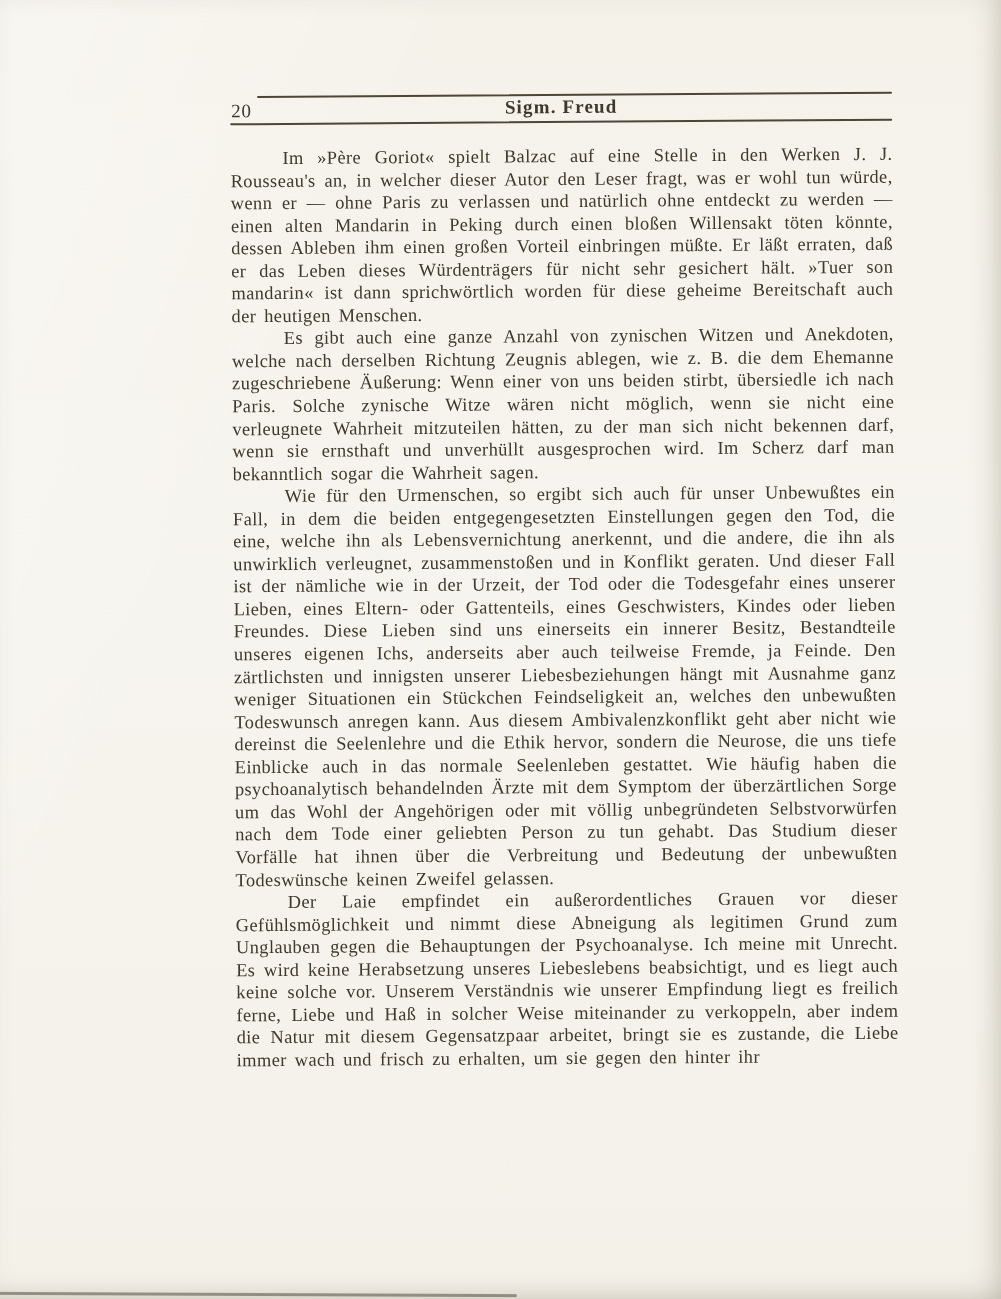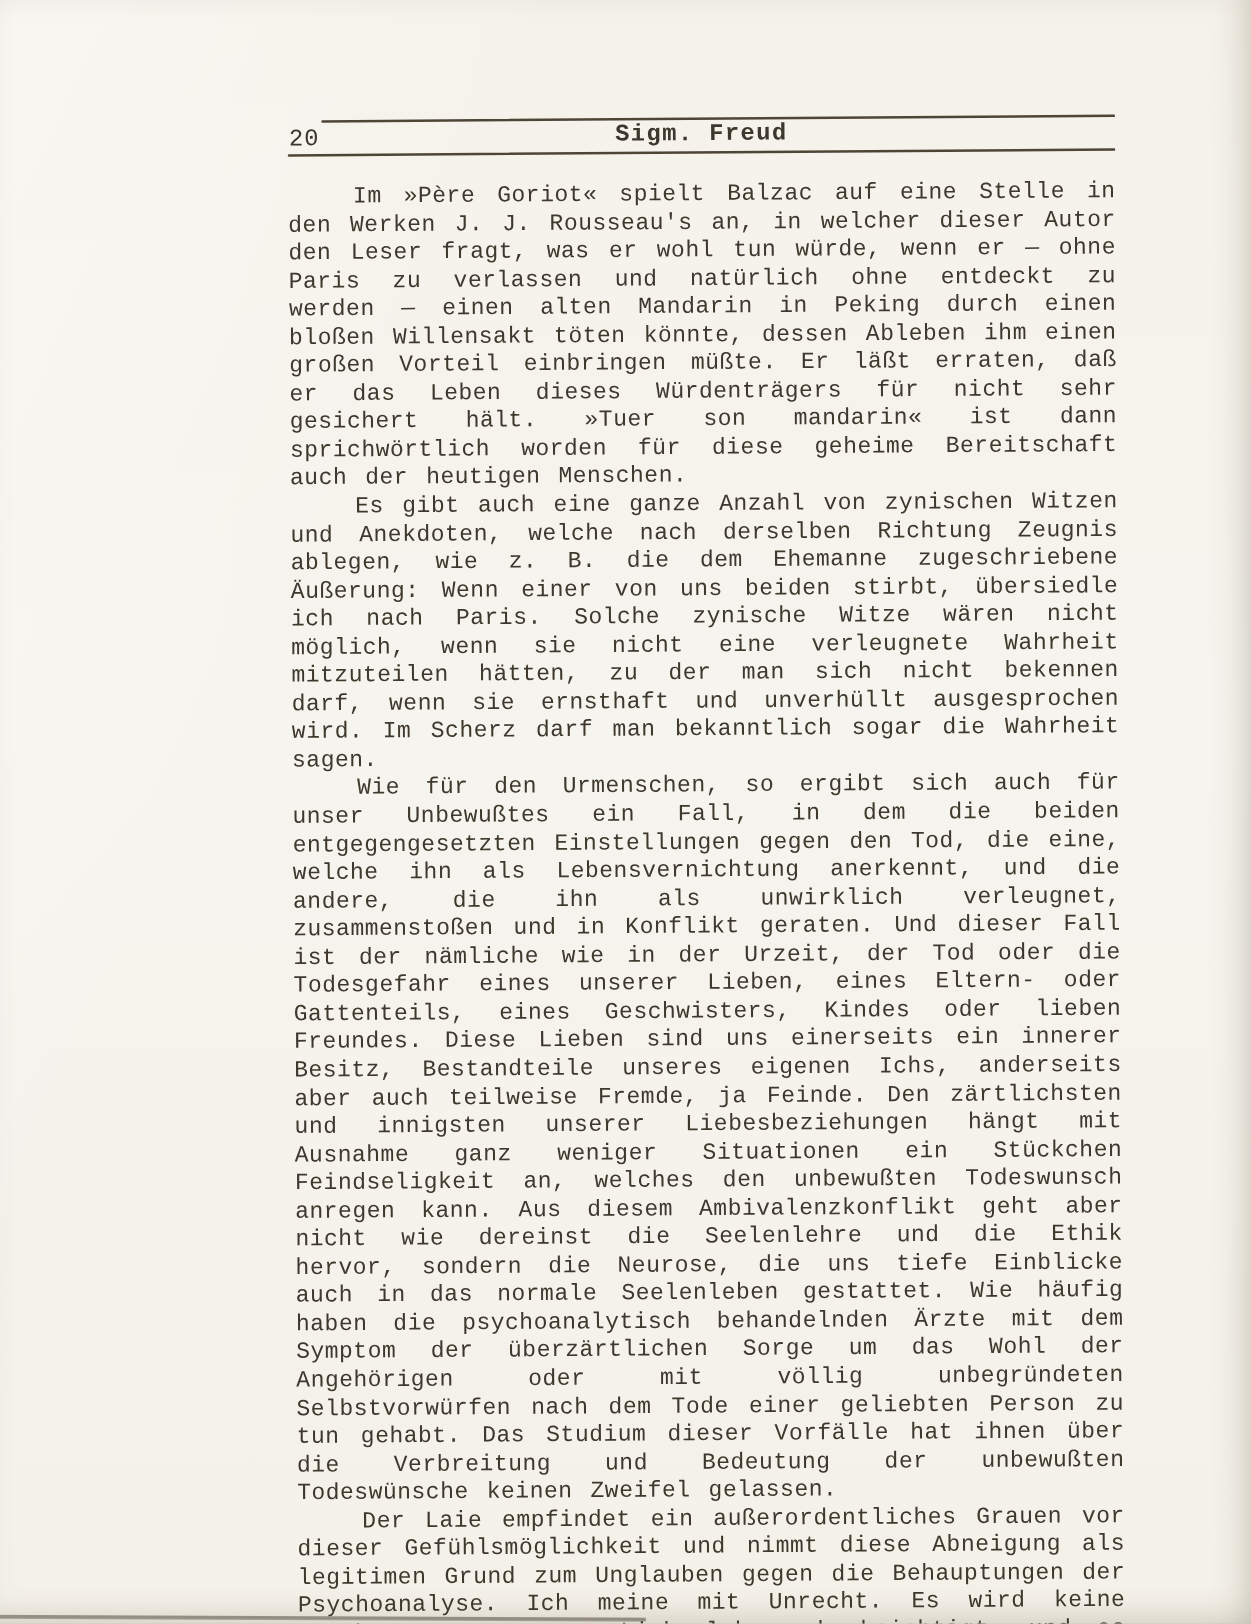--- a/index.html
+++ b/index.html
@@ -13,21 +13,21 @@
     height: 1299px;
     margin: 0 auto;
     background:
       linear-gradient(115deg, rgba(255,255,255,0.35) 0%, rgba(255,255,255,0) 30%),
       linear-gradient(0deg, #f4f1e9, #f6f4ee 55%, #f5f2ea);
     box-shadow:
       inset -16px 0 30px -14px rgba(95,85,62,0.28),
       inset 0 -18px 28px -16px rgba(95,85,62,0.22),
       inset 4px 4px 20px -10px rgba(255,255,255,0.6);
     overflow: hidden;
-    font-family: Liberation Mono, monospace;
+    font-family: Liberation Serif, serif;
     color: #3d372d;
   }
   
   .bottom-streak {
     position: absolute;
     left: -4px;
     bottom: 3px;
     width: 52%;
     height: 3px;
     background: rgba(55,45,35,0.45);

